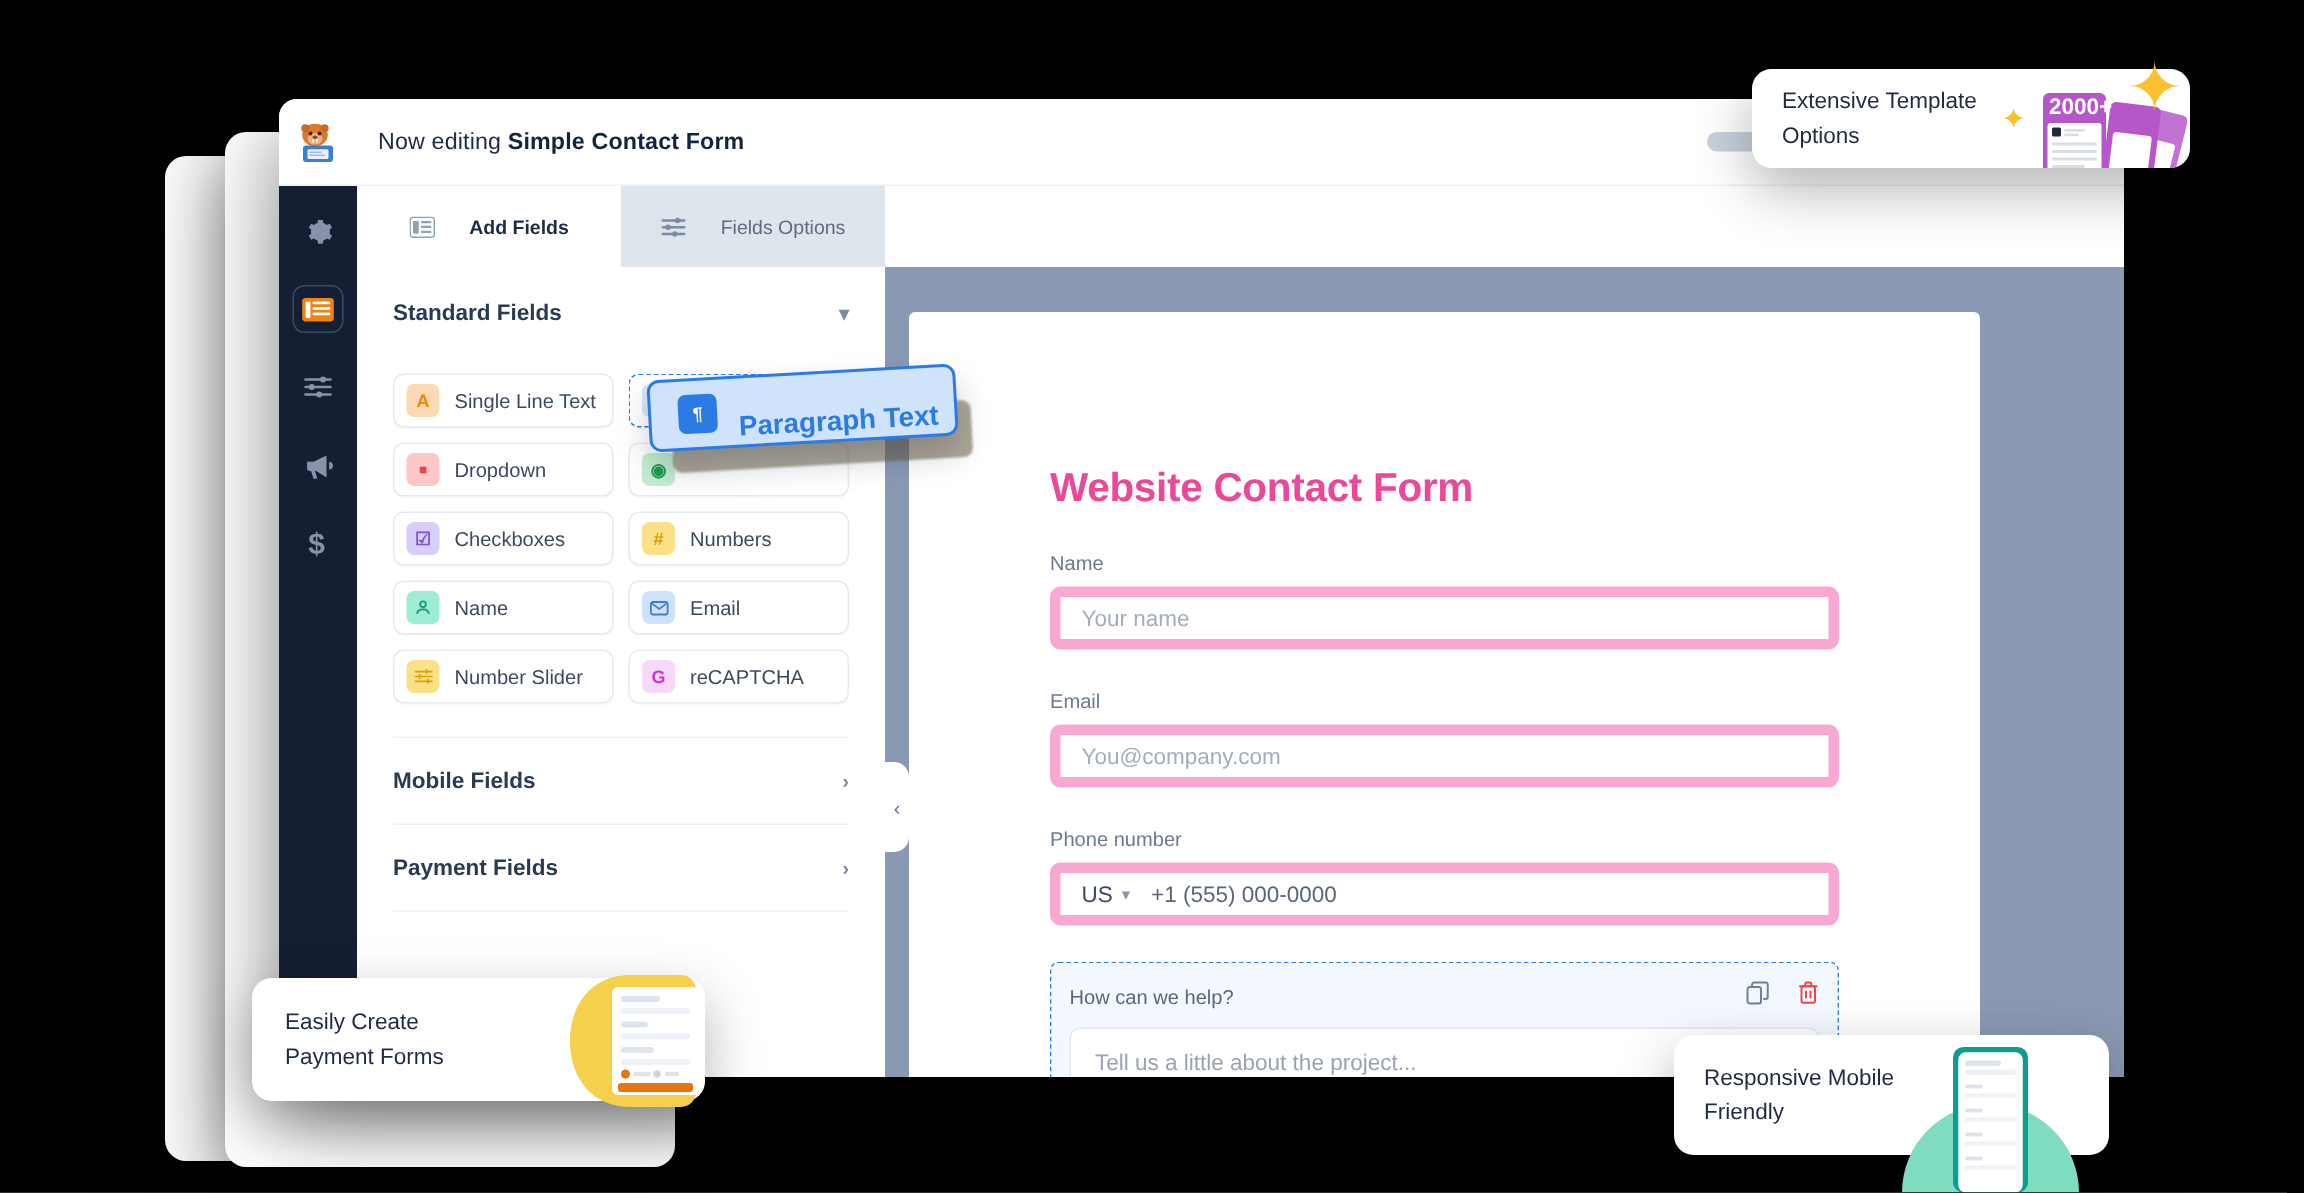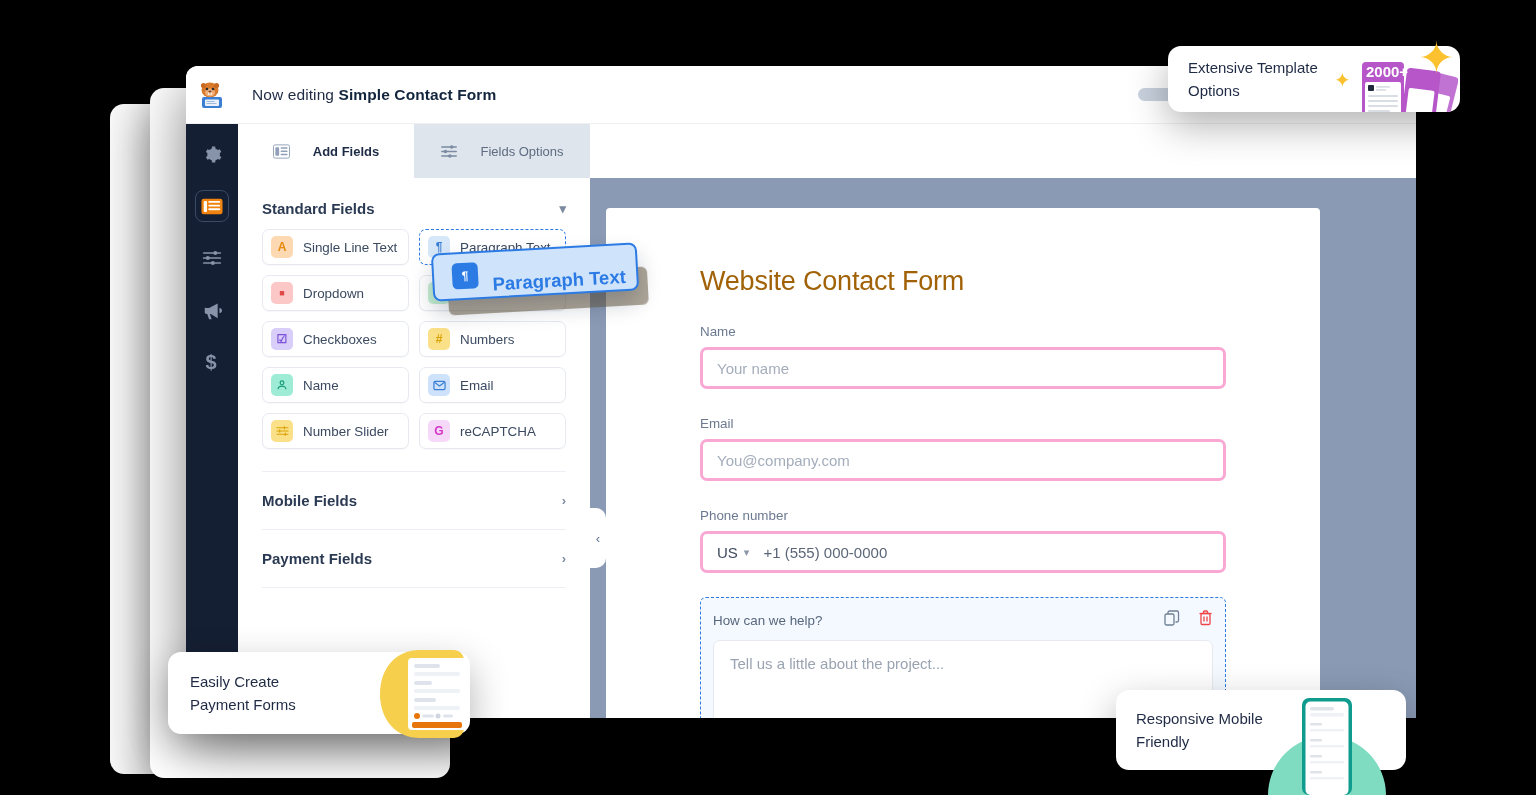--- a/index.html
+++ b/index.html
@@ -84,21 +84,21 @@
   .tab.active { background:#ffffff; color:#1d2b45; font-weight: 700; }
   .tab-ico { width:17px; height:15px; display:inline-block; }
 
   
   .fields-panel {
     position: absolute; left: 52px; top: 112px; width: 352px; bottom: 0;
     background: #ffffff; padding: 22px 24px 0 24px;
   }
   .sec-head {
     display:flex; align-items:center; justify-content:space-between;
-    font-size: 15px; font-weight: 700; color:#2b3a53; margin-bottom: 12px;
+    font-size: 15px; font-weight: 700; color:#2b3a53; margin-bottom: 32px;
   }
   .chev { color:#7c8aa0; font-size: 13px; }
   .grid { display: grid; grid-template-columns: 1fr 1fr; gap: 10px 10px; }
   .field-btn {
     display:flex; align-items:center; gap: 10px;
     height: 36px; padding: 0 8px;
     border: 1px solid #e6eaf0; border-radius: 7px; background:#fff;
     font-size: 13.4px; color:#3b4a61; cursor: pointer;
     box-shadow: 0 1px 1px rgba(20,30,50,0.03);
   }
@@ -146,24 +146,24 @@
     background: #ffffff; border-radius: 4px 4px 0 0;
     overflow: hidden;
   }
   .collapse-tab {
     position: absolute; left: 0; top: 330px; width: 16px; height: 60px;
     background: #ffffff; border-radius: 0 10px 10px 0;
     display:flex; align-items:center; justify-content:center;
     color: #5f7294; font-size: 13px; z-index: 6; cursor:pointer;
   }
   .form-inner { padding: 58px 94px 0 94px; }
-  .form-title { font-size: 27px; font-weight: 400; color:#a16207; letter-spacing:-.2px;}
+  .form-title { font-size: 27px; font-weight: 700; color:#ec4899; letter-spacing:-.2px;margin-top:44px;}
   .lbl { font-size: 13.4px; color:#6c7a90; margin: 27px 0 8px 0; }
   .inp {
-    height: 42px; border: 3px solid #f9a8d4; border-radius: 7px;
+    height: 42px; border: 7px solid #f9a8d4; border-radius: 7px;
     display:flex; align-items:center; padding: 0 14px;
     font-size: 15px; color:#a4adbb; background:#fff;
   }
   .inp .cc { color:#3d4a5e; margin-right: 6px; }
   .inp .cc-chev { color:#8b97a8; font-size: 11px; margin-right: 14px; }
   .inp .phone-ph { color:#5b6779; }
 
   
   .sel-field {
     margin-top: 24px;

